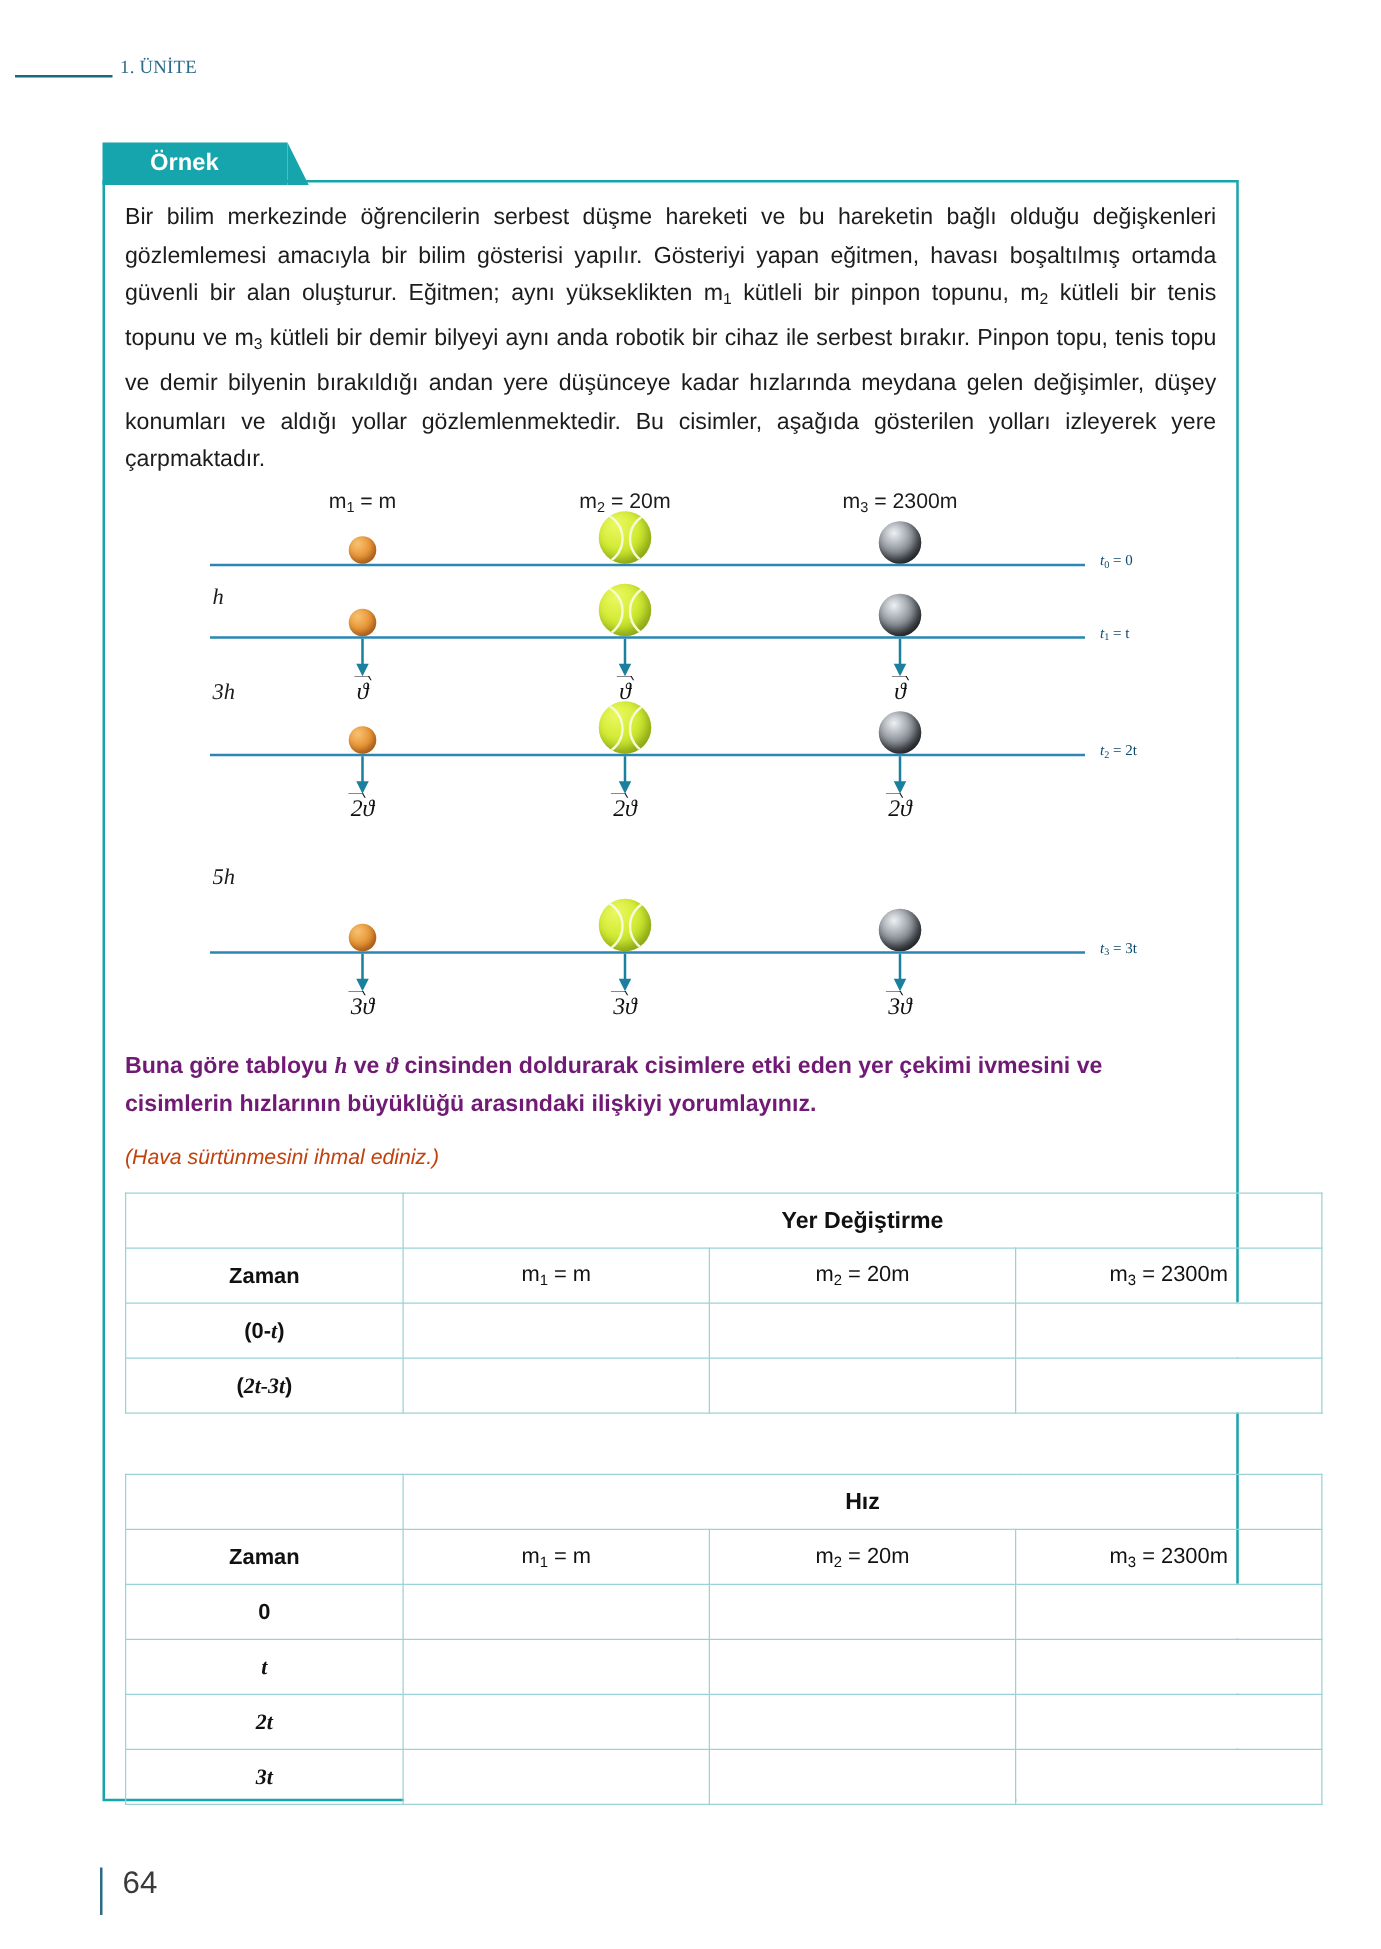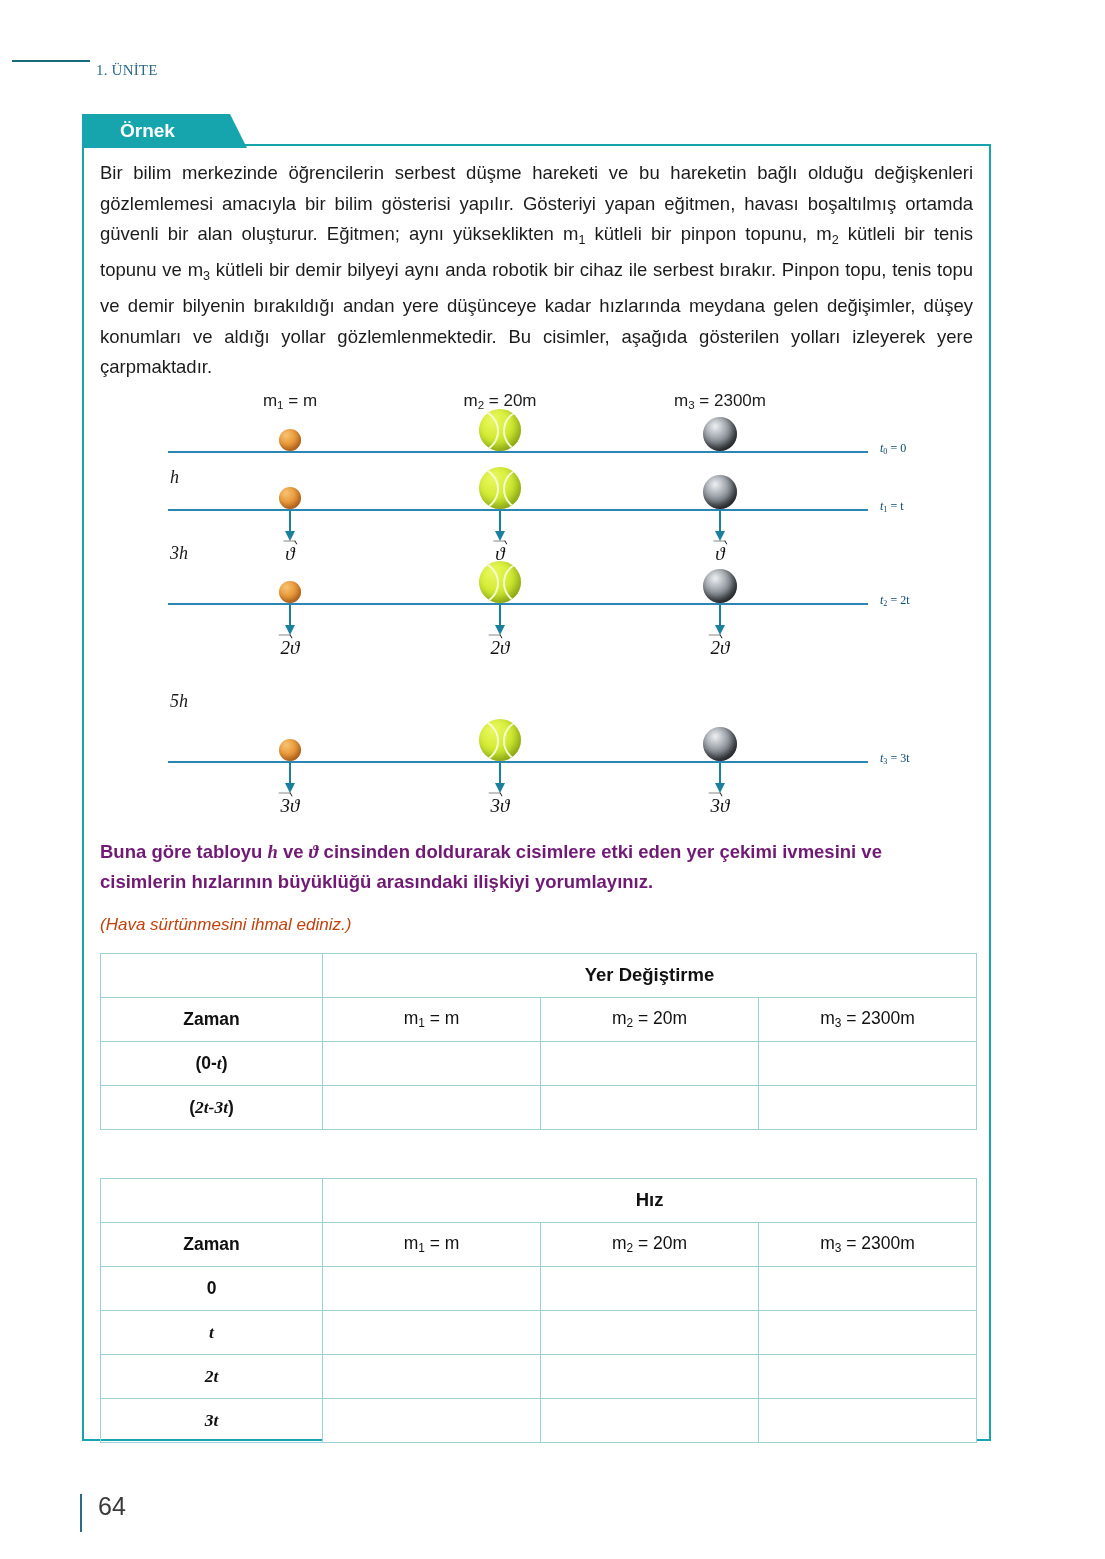--- a/index.html
+++ b/index.html
@@ -26,21 +26,21 @@
     position: absolute;
     left: 12px;
     top: 14px;
     width: 78px;
     height: 2px;
     background: #1a6b7a;
   }
   .header-unit {
     position: absolute;
     left: 96px;
-    top: 16px;
+    top: 0;
     font-family: "Liberation Serif", serif;
     font-size: 15px;
     color: #2c6b86;
     letter-spacing: .2px;
   }
 
   
   .example-box {
     position: absolute;
     left: 82px;
@@ -205,21 +205,21 @@
   .note {
     font-size: 17px;
     font-style: italic;
     margin: 18px 0 0 0;
     color: #c2410c;
   }
 
   
   table.data-table {
     border-collapse: collapse;
-    width: 877px;
+    width: 958px;
     margin-top: 18px;
     table-layout: fixed;
   }
   table.data-table td, table.data-table th {
     border: 1px solid #9bd2d8;
     height: 44px;
     text-align: center;
     font-size: 17.5px;
     font-weight: normal;
     color: #111;

